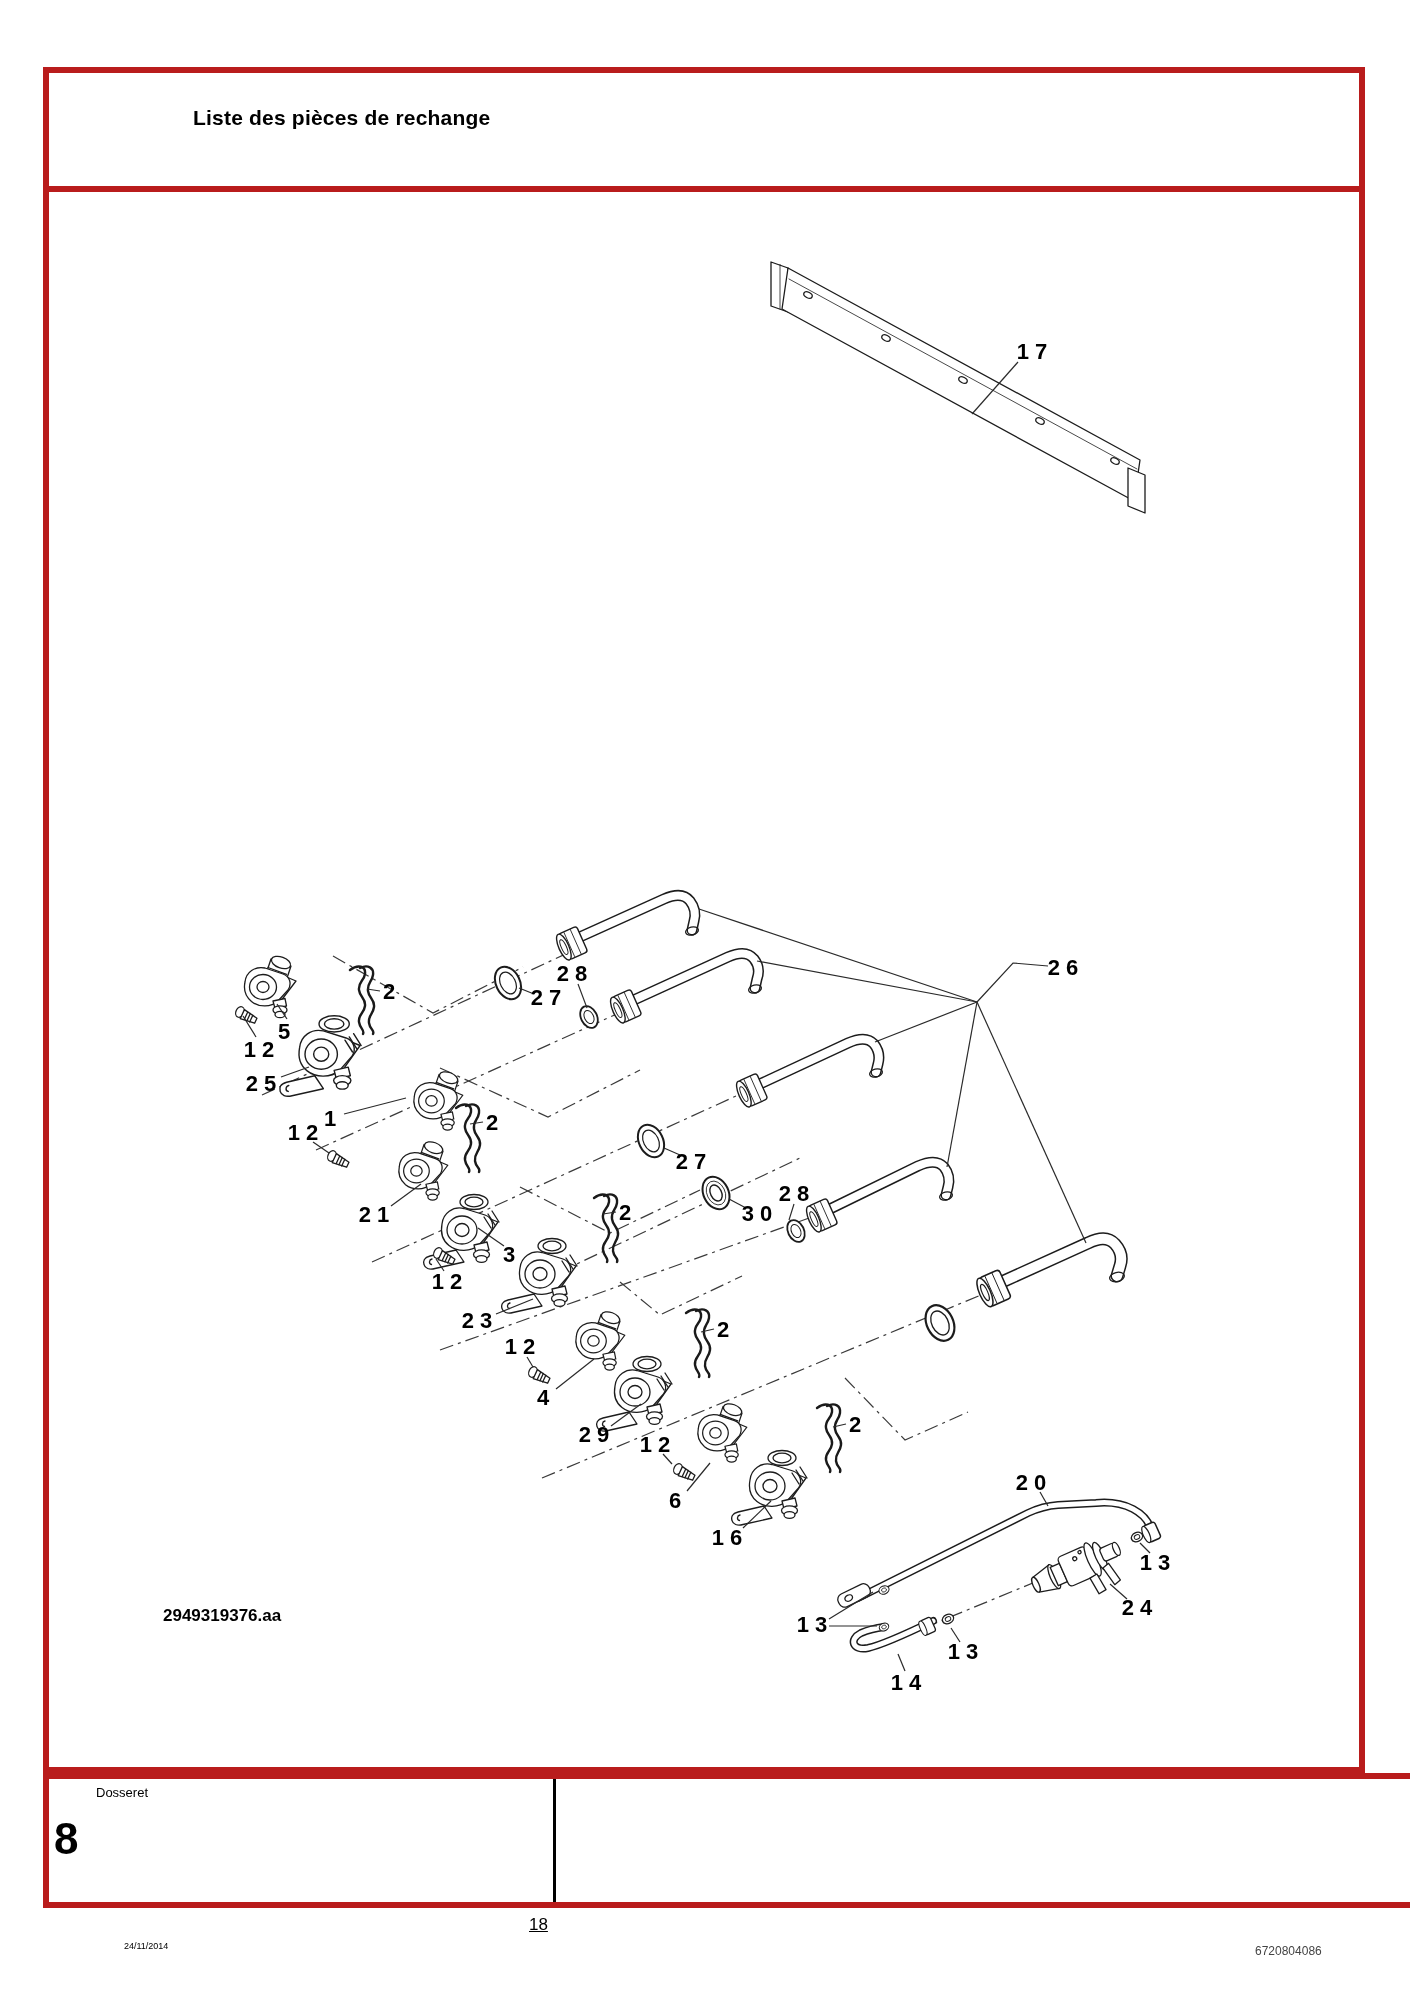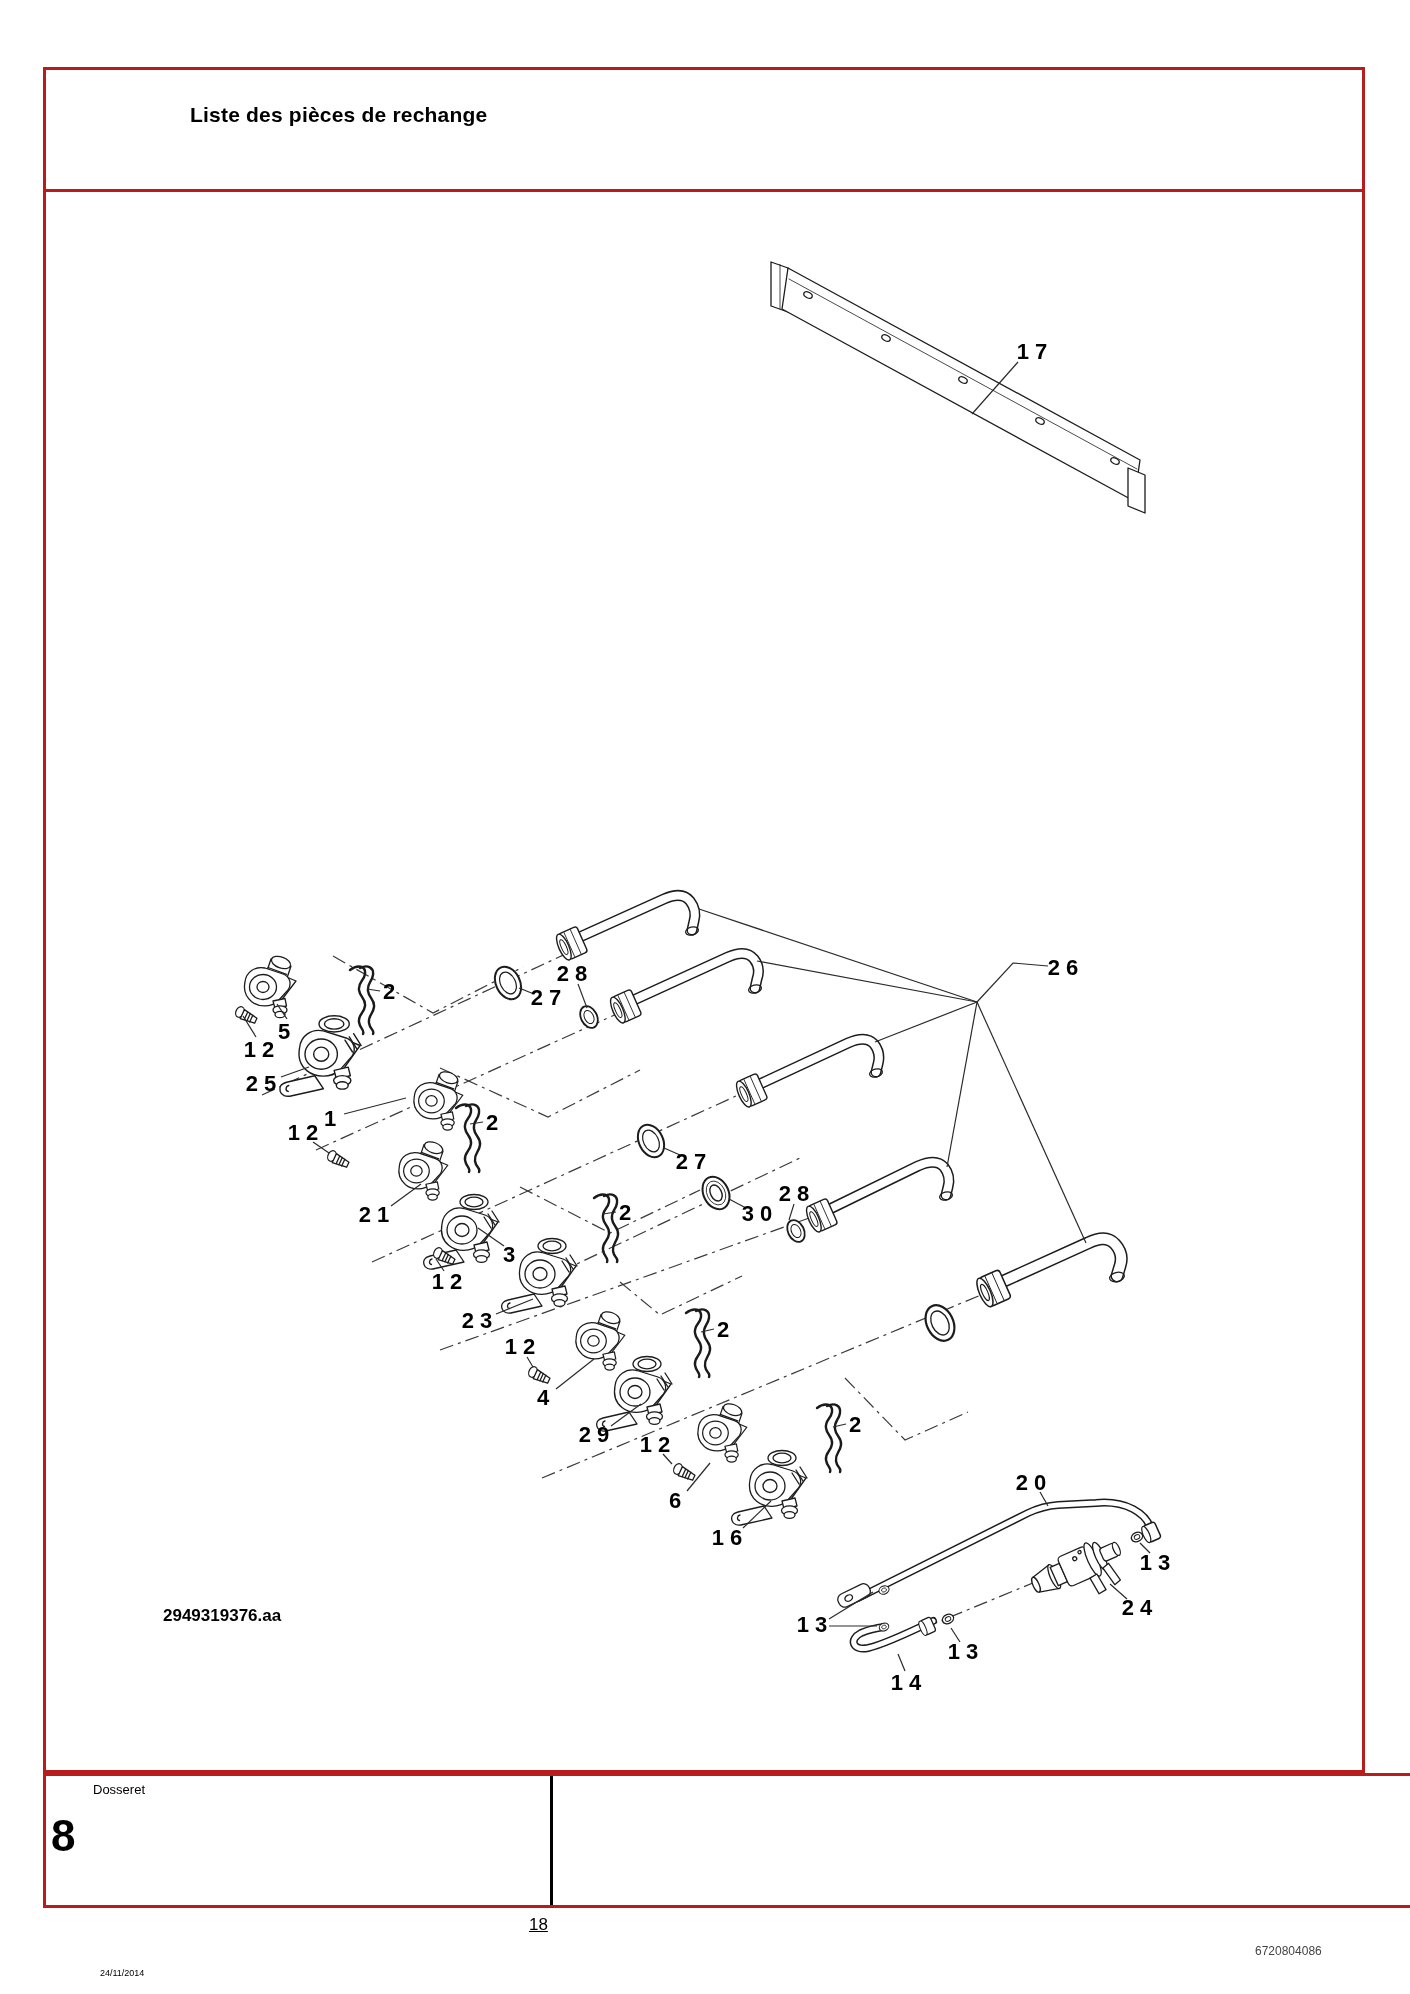--- a/index.html
+++ b/index.html
@@ -1,34 +1,34 @@
 <!DOCTYPE html>
 <html><head>
 <meta charset="utf-8">
 <style>
   html,body { margin:0; padding:0; background:#e8e8e8; }
   .page {
     position:relative; width:1410px; height:1994px; background:#ffffff;
     font-family:"Liberation Sans", sans-serif; color:#000; overflow:hidden;
     margin:0 auto;
   }
-  .frame { position:absolute; box-sizing:border-box; border:3px solid #b91c1c; background:transparent; }
+  .frame { position:absolute; box-sizing:border-box; border:6px solid #b91c1c; background:transparent; }
   #header-box { left:43px; top:67px; width:1322px; height:125px; }
   #main-box   { left:43px; top:192px; width:1322px; height:1581px; border-top:none; }
   #table-box  { left:43px; top:1773px; width:1390px; height:135px; }
   #table-divider { position:absolute; left:504px; top:0; width:3px; height:100%; background:#000; }
   .doc-title {
     position:absolute; left:187px; top:100px; font-size:21px; font-weight:bold;
     letter-spacing:0.2px;
   }
   .drawing-code { position:absolute; left:163px; top:1606px; font-size:17px; font-weight:bold; }
   .cell-name { position:absolute; left:47px; top:6px; font-size:13px; }
   .cell-num  { position:absolute; left:5px; top:38px; font-size:44px; font-weight:bold; line-height:1; }
   .cell-models { position:absolute; left:512px; top:3px; font-size:20px; font-weight:bold; line-height:31px; white-space:nowrap; }
-  .footer-date { position:absolute; left:100px; top:1941px; font-size:9px;margin-top:27px; }
+  .footer-date { position:absolute; left:124px; top:1941px; font-size:9px; }
   .footer-page { position:absolute; left:529px; top:1915px; font-size:17px;text-decoration:underline; }
   .footer-doc  { position:absolute; left:1227px; top:1944px; font-size:12px; color:#444;margin-left:28px; }
   #diagram-svg { position:absolute; left:0; top:0; width:1410px; height:1994px; }
   .callout-label {
     font-family:"Liberation Sans", sans-serif; font-size:22px; font-weight:bold;
     letter-spacing:6px; fill:#000;
   }
   .leader { stroke:#2a2a2a; stroke-width:1.2; fill:none; }
   .rail { stroke:#3a3a3a; stroke-width:1.2; fill:none; stroke-dasharray:14 5 3 5; }
   .part { stroke:#1c1c1c; stroke-width:1.3; fill:none; stroke-linejoin:round; stroke-linecap:round; }

